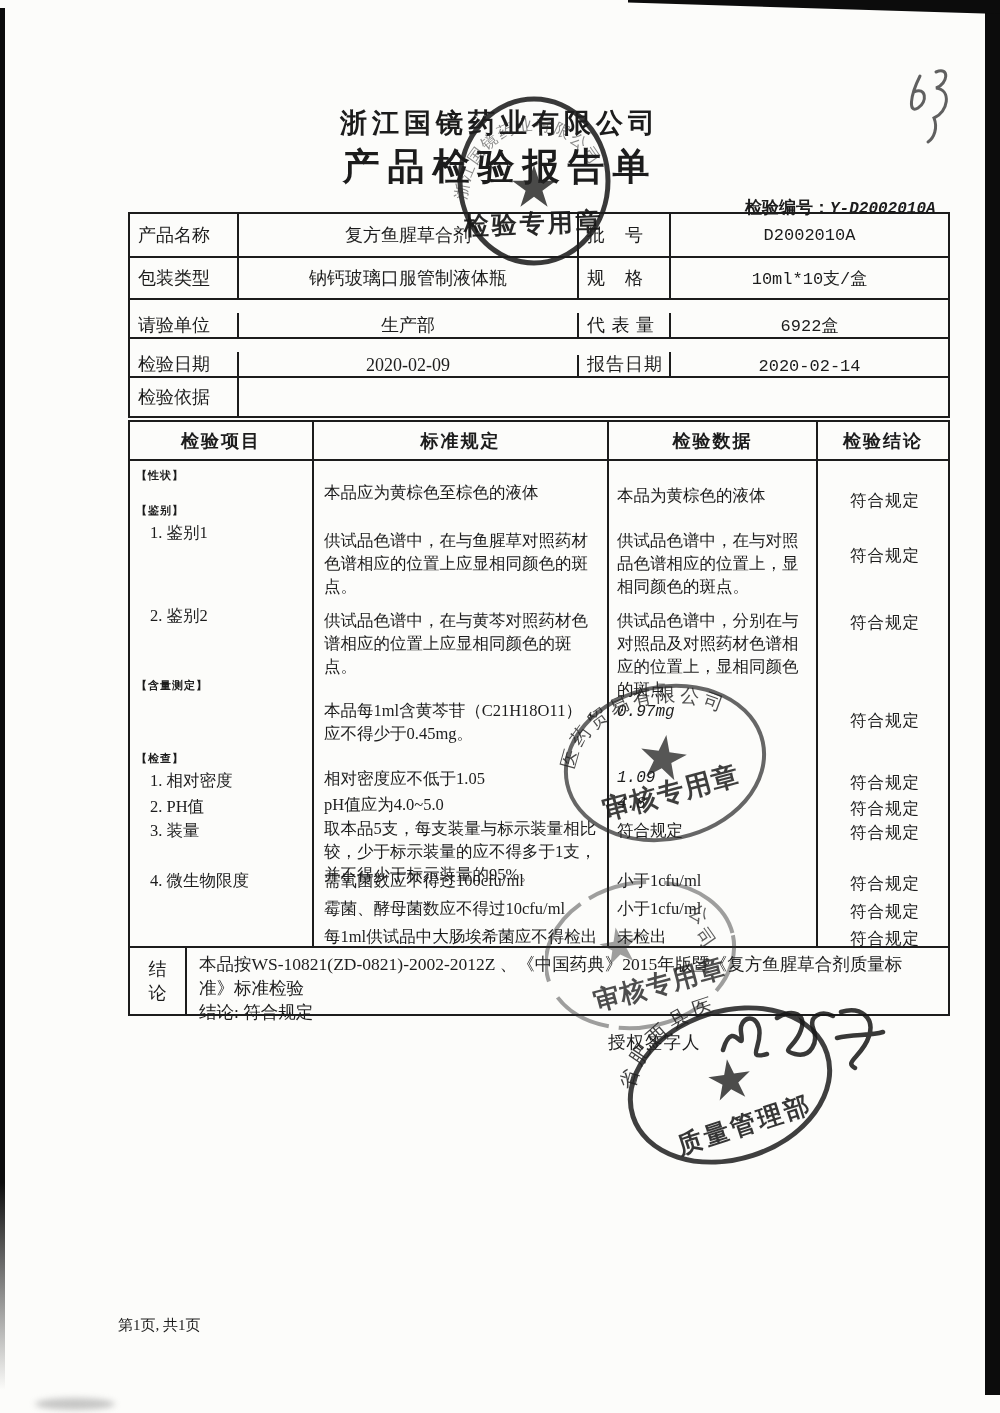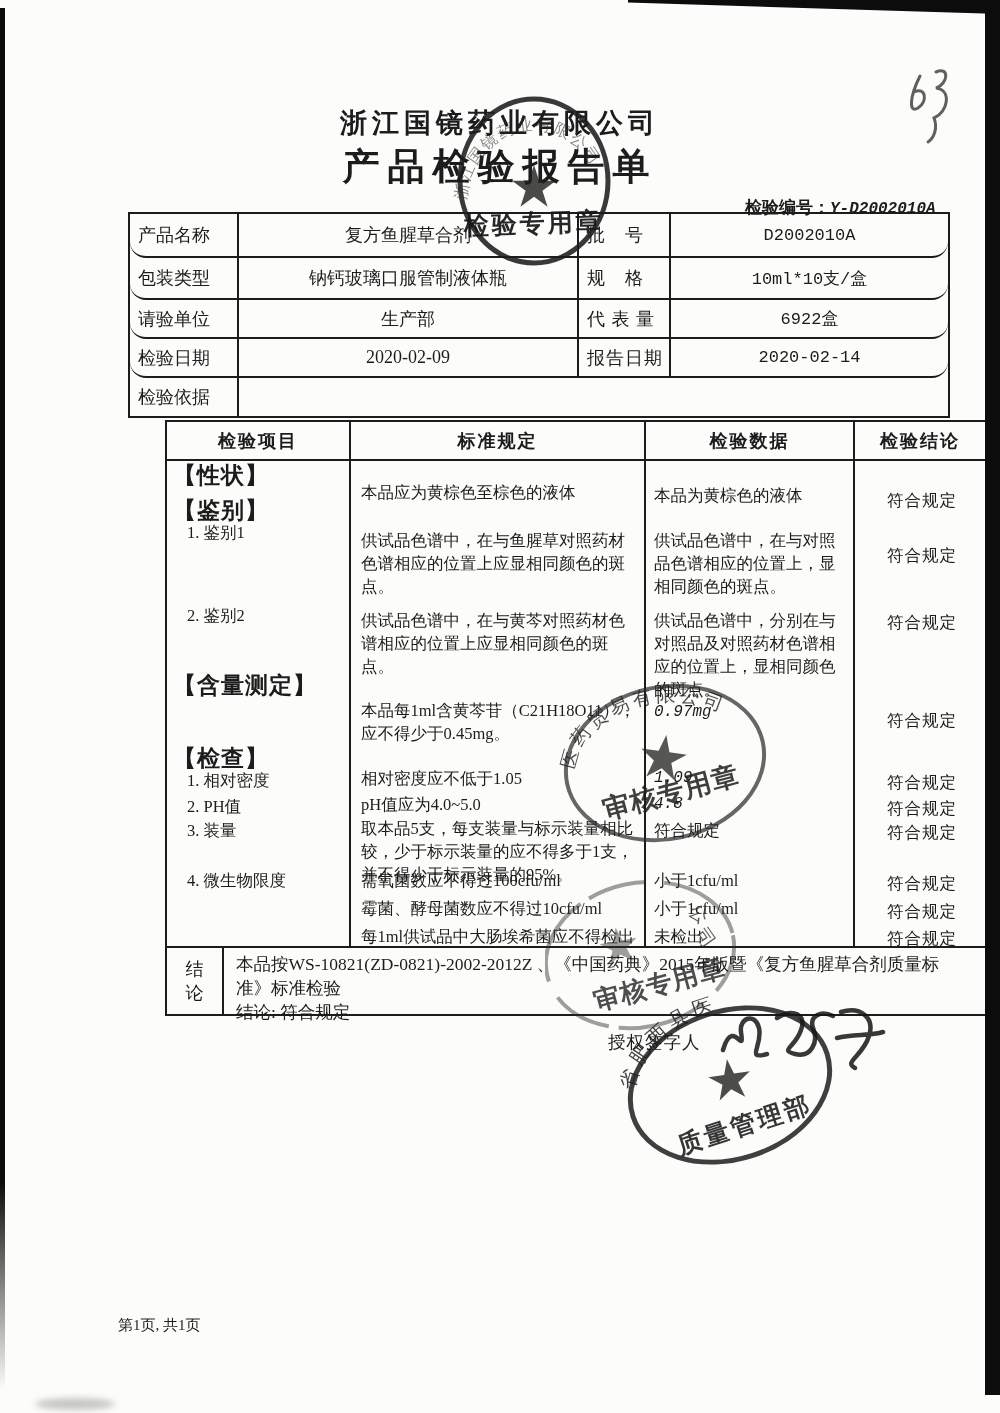--- a/index.html
+++ b/index.html
@@ -5,43 +5,43 @@
   html,body{margin:0;padding:0;background:#e8e8e8;}
   .page{position:relative;width:1000px;height:1413px;background:#fcfcfa;overflow:hidden;
         font-family:"Liberation Serif","DejaVu Serif",serif;color:#1c1c1c;}
   .abs{position:absolute;}
   
   .company{top:105px;left:0;width:1000px;text-align:center;font-size:27px;letter-spacing:5px;font-weight:600;}
   .doctitle{top:142px;left:0;width:1000px;text-align:center;font-size:37px;letter-spacing:8px;font-weight:700;}
   .report-no{top:196px;left:745px;font-size:17px;font-weight:600;}
   
   .info-table{top:212px;left:128px;width:822px;border:2px solid #1c1c1c;box-sizing:border-box;background:transparent;}
-  .irow{display:flex;border-bottom:2px solid #1c1c1c;border-radius:16px;}
+  .irow{display:flex;border-bottom:2px solid #1c1c1c;}
   .irow:last-child{border-bottom:none;}
   .icell{display:flex;align-items:center;box-sizing:border-box;font-size:18px;}
   .ilabel{width:109px;padding-left:8px;border-right:2px solid #1c1c1c;}
   .ivalue{width:340px;justify-content:center;border-right:2px solid #1c1c1c;}
   .ilabel2{width:92px;padding-left:8px;border-right:2px solid #1c1c1c;letter-spacing:1px;}
   .ivalue2{flex:1;justify-content:center;font-family:"Liberation Mono","DejaVu Sans Mono",monospace;font-size:17px;}
-  .h42{height:42px;} .h40{height:40px;} .h37{height:37px;} .h38{height:38px;text-align:center;}
+  .h42{height:42px;} .h40{height:40px;} .h37{height:37px;align-items:flex-end;} .h38{height:38px;text-align:center;}
   .basis-value{flex:1;justify-content:center;font-size:17px;}
   
-  .result-table{top:420px;left:128px;width:822px;border:2px solid #1c1c1c;box-sizing:border-box;margin-left:37px;}
+  .result-table{top:420px;left:128px;width:822px;border:2px solid #1c1c1c;box-sizing:border-box;}
   .thead{display:flex;height:37px;border-bottom:2px solid #1c1c1c;}
   .th{display:flex;align-items:center;justify-content:center;font-size:18px;font-weight:700;box-sizing:border-box;letter-spacing:2px;}
   .th1{width:182px;} .th2{width:295px;border-left:2px solid #1c1c1c;}
   .th3{width:209px;border-left:2px solid #1c1c1c;} .th4{flex:1;border-left:2px solid #1c1c1c;}
   .tbody{position:relative;height:485px;border-bottom:2px solid #1c1c1c;}
   .bcol{position:absolute;top:0;height:485px;box-sizing:border-box;}
   .bcol1{left:0;width:182px;}
   .bcol2{left:182px;width:295px;border-left:2px solid #1c1c1c;}
   .bcol3{left:477px;width:205px;border-left:2px solid #1c1c1c;}
   .bcol4{left:686px;width:136px;border-left:2px solid #1c1c1c;}
   .blk{position:absolute;font-size:16.5px;line-height:23px;}
-  .sec{font-weight:700;font-size:23px;letter-spacing:1px;left:6px;}
+  .sec{font-weight:700;font-size:11px;letter-spacing:1px;left:6px;}
   .itm{left:20px;text-align:right;}
   .std{left:10px;width:276px;}
   .dat{left:8px;width:192px;}
   .con{left:0;width:100%;text-align:center;letter-spacing:1px;}
   .num{font-family:"Liberation Mono","DejaVu Sans Mono",monospace;font-size:16px;font-style:italic;}
   
   .tconc{display:flex;height:66px;}
   .conc-label{width:57px;border-right:2px solid #1c1c1c;display:flex;flex-direction:column;
               align-items:center;justify-content:center;font-size:18px;line-height:24px;box-sizing:border-box;}
   .conc-body{flex:1;padding:4px 12px 0 12px;font-size:17.5px;line-height:24px;box-sizing:border-box;}

